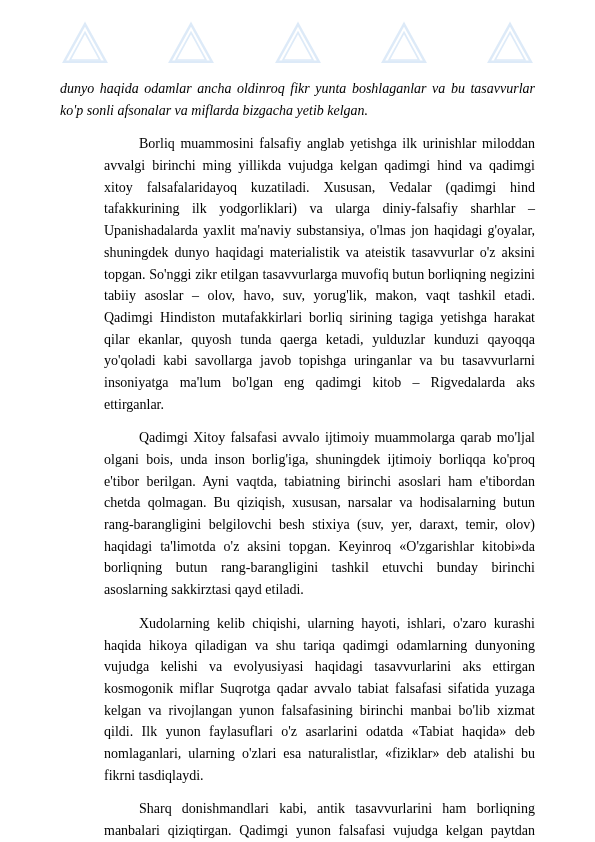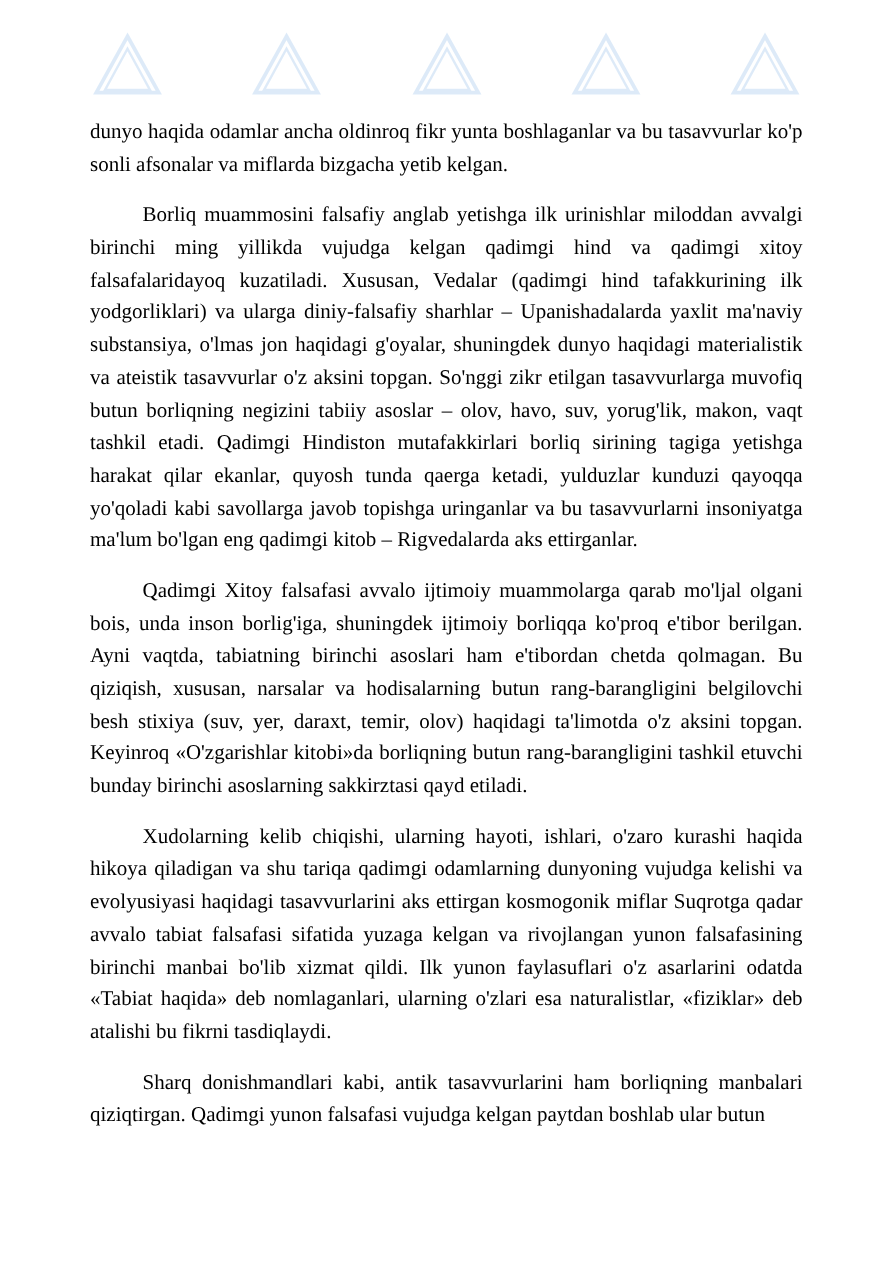--- a/index.html
+++ b/index.html
@@ -19,26 +19,28 @@
       padding: 20px 60px 30px 60px;
     }
 
     .page-content {
       width: 100%;
     }
 
     .paragraph {
       margin-bottom: 12px;
       text-align: justify;
+      font-style: italic;
     }
 
     .paragraph-indent {
       margin-bottom: 12px;
       text-align: justify;
       text-indent: 35px;
+      margin-left: 44px;
     }
 
     
     .logo-row {
       display: flex;
       justify-content: space-between;
       align-items: center;
       margin-bottom: 8px;
       opacity: 0.18;
       pointer-events: none;

